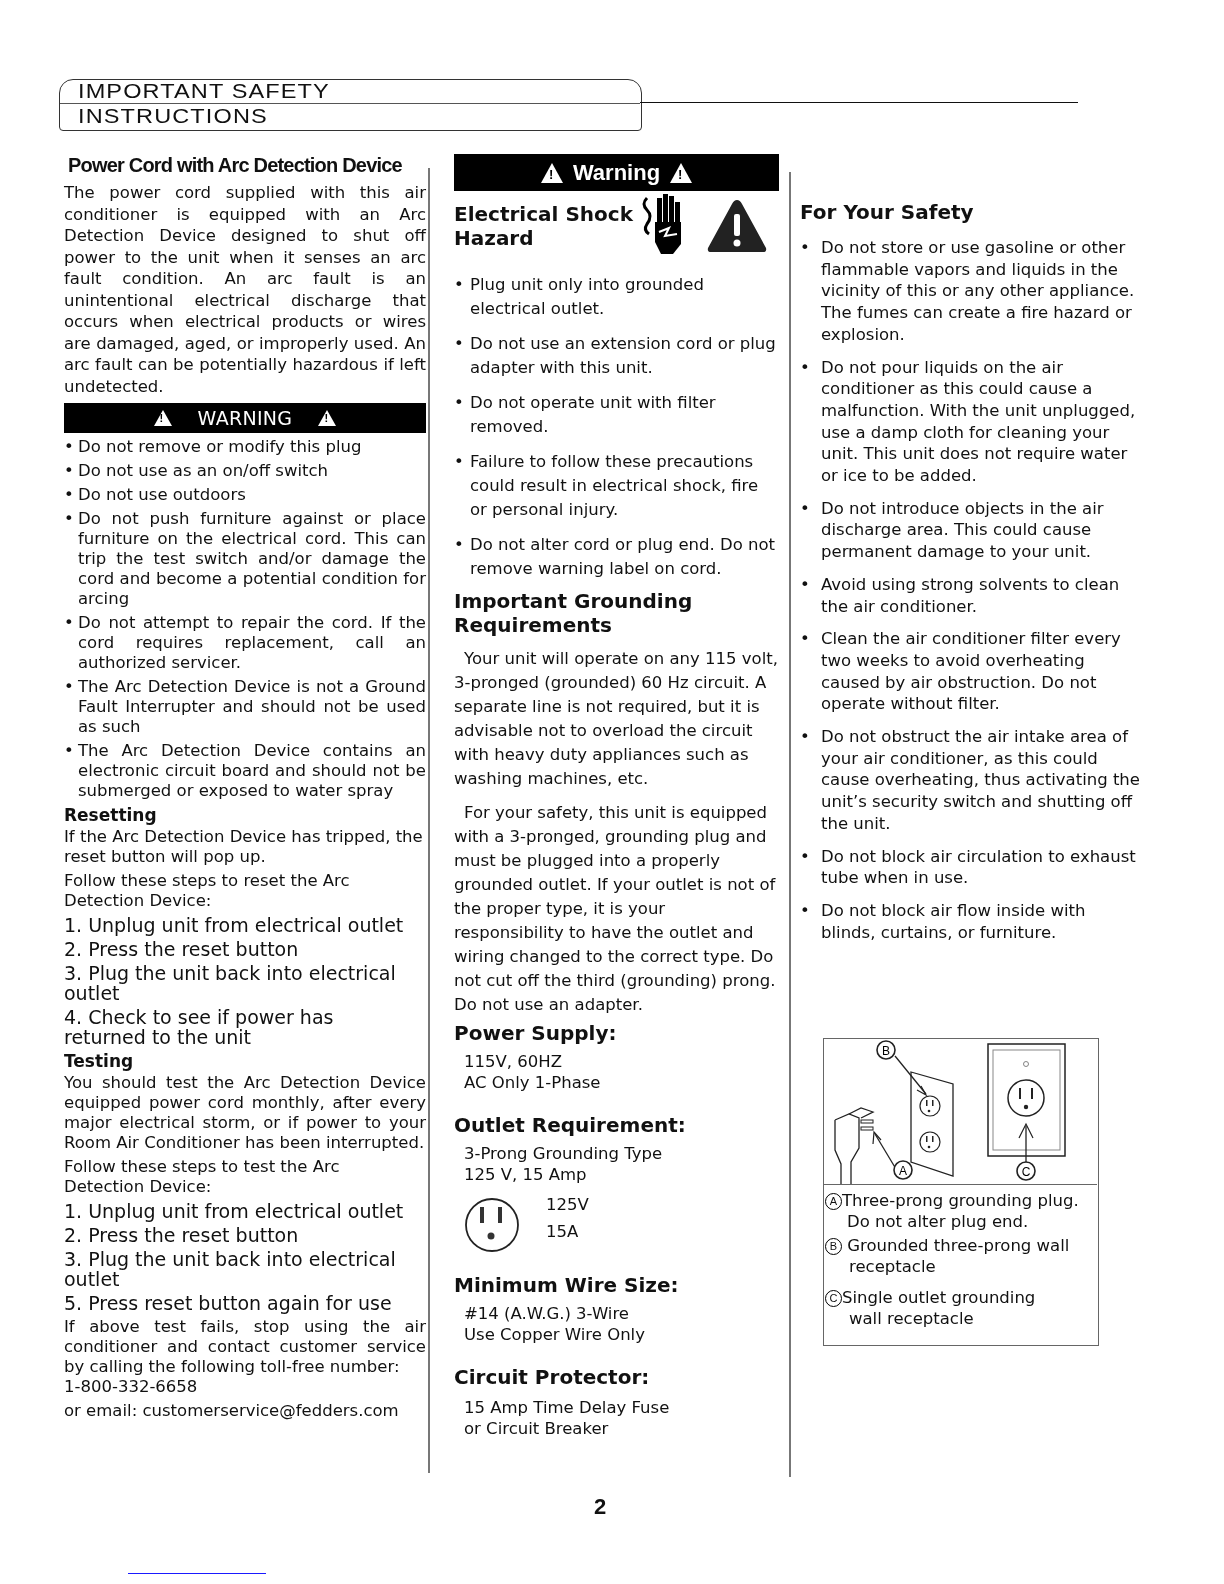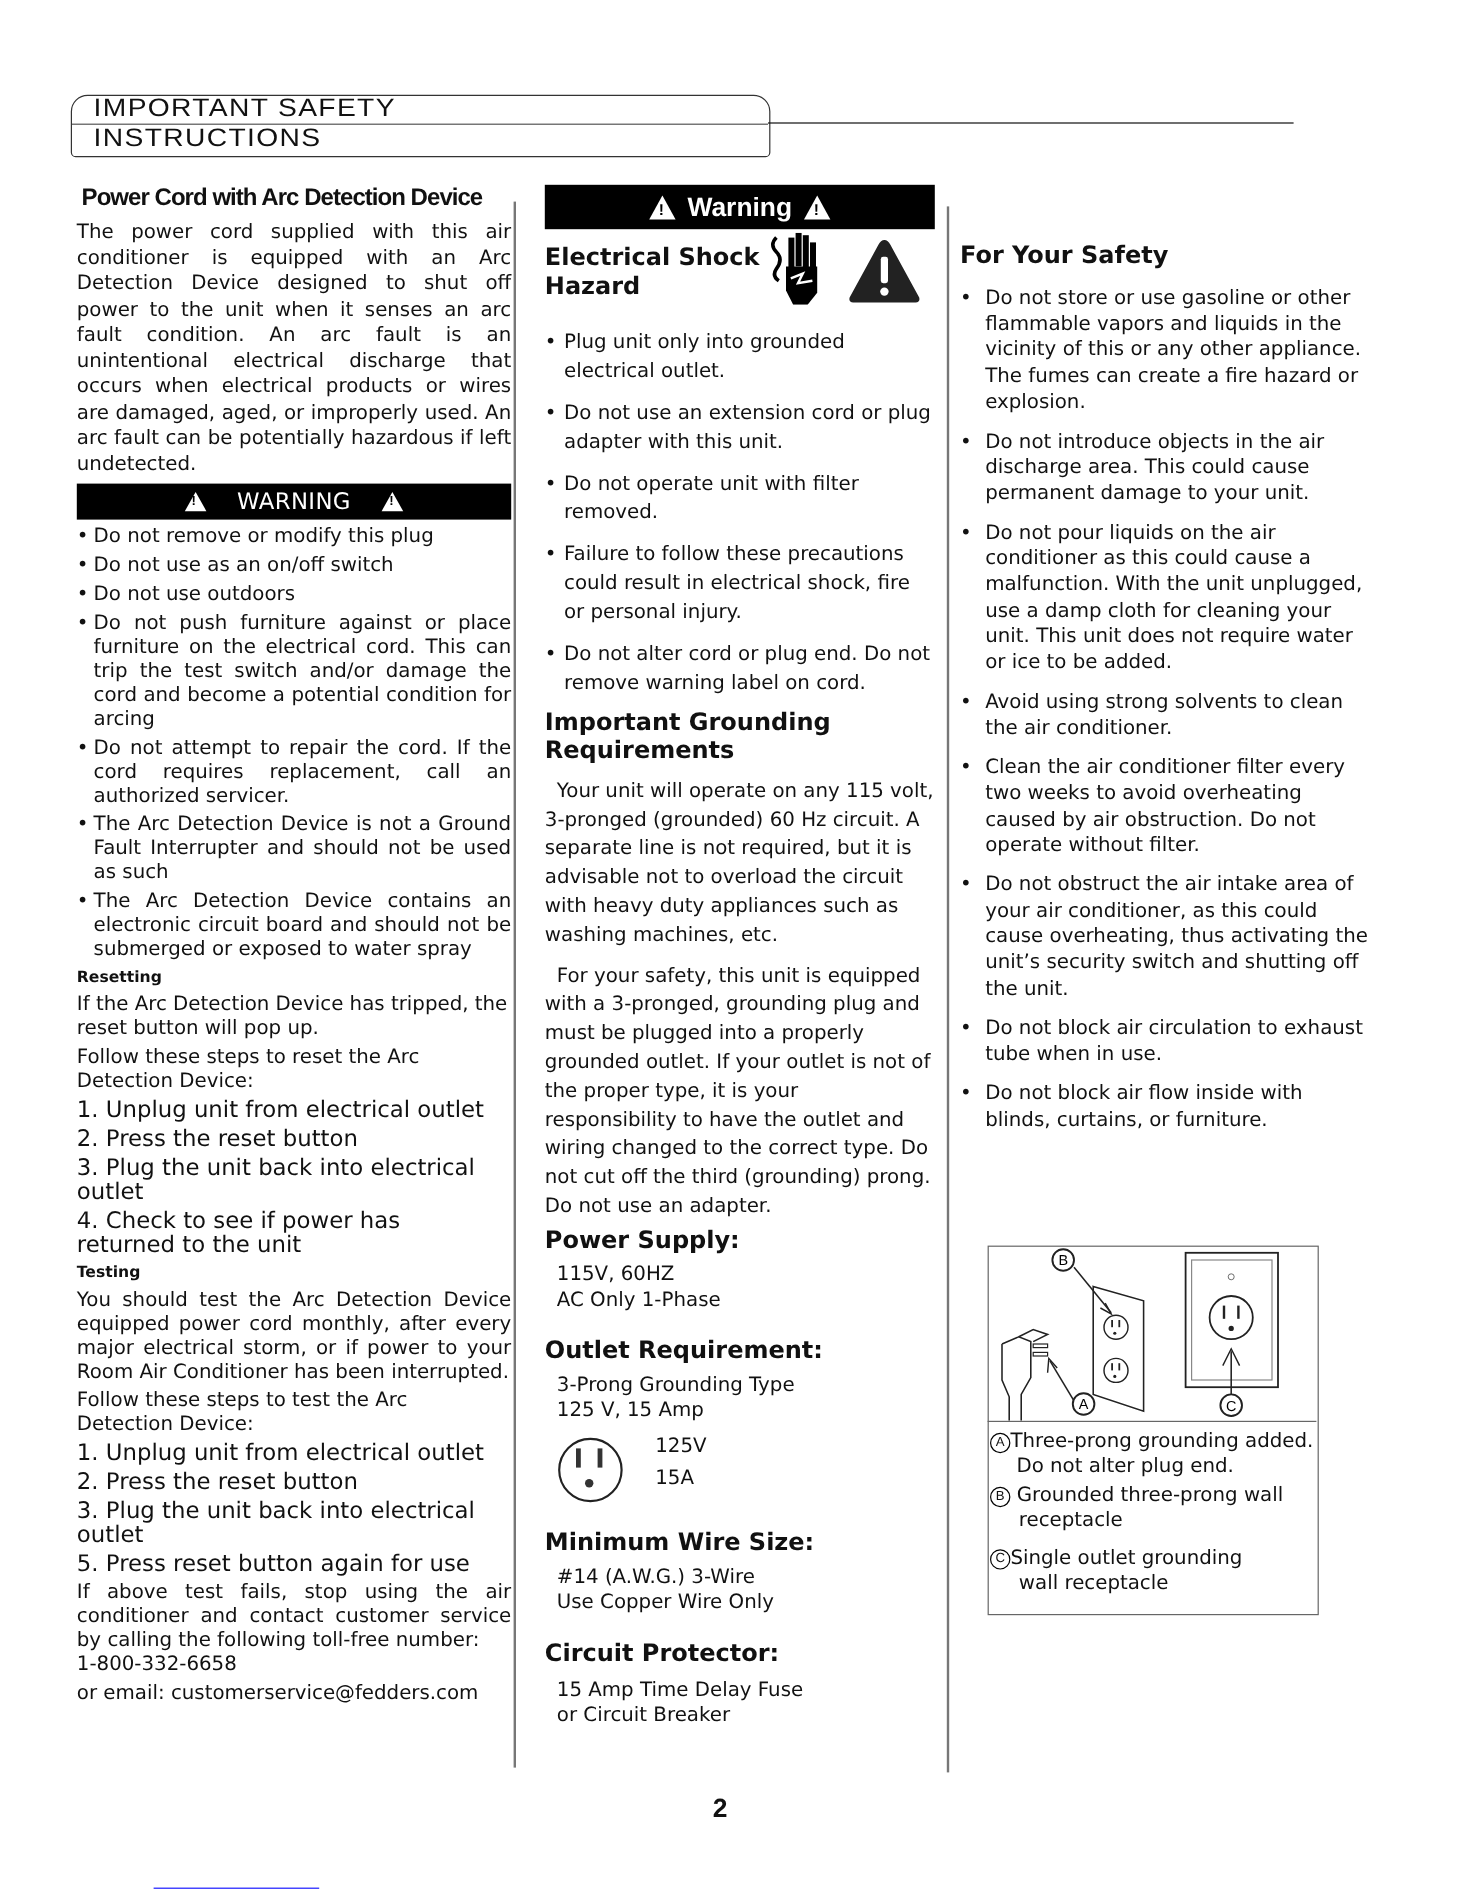--- a/index.html
+++ b/index.html
@@ -36,21 +36,21 @@
          border-right:9px solid transparent; border-bottom:16px solid #fff; position:relative; }
   .tri::after { content:"!"; position:absolute; left:-3px; top:2px; font-size:11px; color:#000;
          font-weight:700; font-family:"Liberation Sans", sans-serif; }
 
   ul.b1 { list-style:none; margin:0; padding:0; }
   ul.b1 li { position:relative; padding-left:14px; font-size:16.5px; line-height:20px;
              text-align:justify; margin-bottom:4px; }
   ul.b1 li::before { content:"•"; position:absolute; left:0; top:0; }
   .bold { font-weight:400; }
 
-  .sub { font-weight:700; font-size:13px; line-height:20px; margin:2px 0 2px 0; }
+  .sub { font-weight:700; font-size:17px; line-height:20px; margin:2px 0 2px 0; }
   .steps div { font-size:19px; line-height:20px; margin-bottom:4px; }
 
   
   .warn2 { background:#000; color:#fff; height:37px; display:flex; align-items:center;
            justify-content:center; gap:10px; font-family:"Liberation Sans", sans-serif;
            font-weight:700; font-size:22px; }
   .warn2 .tri { border-left-width:11px; border-right-width:11px; border-bottom-width:20px; }
   .warn2 .tri::after { left:-3px; top:4px; font-size:13px; }
   .h2 { font-weight:700; font-size:20px; line-height:24px; margin:0; }
   ul.b2 { list-style:none; margin:0; padding:0; }
@@ -202,22 +202,22 @@
   <div class="specs">
     <div>15 Amp Time Delay Fuse</div>
     <div>or Circuit Breaker</div>
   </div>
 </div>
 
 <div class="col c3">
   <div class="h2" style="margin-bottom:13px;">For Your Safety</div>
   <ul class="b3">
     <li>Do not store or use gasoline or other flammable vapors and liquids in the vicinity of this or any other appliance. The fumes can create a fire hazard or explosion.</li>
+    <li>Do not pour liquids on the air conditioner as this could cause a malfunction. With the unit unplugged, use a damp cloth for cleaning  your unit. This unit does not require water or ice to be added.</li>
     <li>Do not introduce objects in the air discharge area. This could cause permanent damage to your unit.</li>
-    <li>Do not pour liquids on the air conditioner as this could cause a malfunction. With the unit unplugged, use a damp cloth for cleaning  your unit. This unit does not require water or ice to be added.</li>
     <li>Avoid using strong solvents to clean the air conditioner.</li>
     <li>Clean the air conditioner filter every two weeks to avoid overheating caused by air obstruction. Do not operate without filter.</li>
     <li>Do not obstruct the air intake area of your air conditioner, as this could cause overheating, thus activating the unit’s security switch and shutting off the unit.</li>
     <li>Do not block air circulation to exhaust tube when in use.</li>
     <li>Do not block air flow inside with blinds, curtains, or furniture.</li>
   </ul>
 </div>
 
 <div class="abs fig"></div>
 <div class="abs fig-sep"></div>
@@ -262,21 +262,21 @@
     <text x="80" y="136.5" font-size="12" text-anchor="middle" font-family="Liberation Sans, sans-serif">A</text>
   </g>
   <g>
     <circle cx="203" cy="133" r="9" fill="#fff" stroke="#222" stroke-width="1.6"></circle>
     <text x="203" y="137.5" font-size="12" text-anchor="middle" font-family="Liberation Sans, sans-serif">C</text>
   </g>
 </svg>
 
 <div class="abs leg" style="left:825px; top:1190px; width:272px;">
   <div style="margin-bottom:3px;">
-    <span class="circ">A</span><span>Three-prong grounding added.</span>
+    <span class="circ">A</span><span>Three-prong grounding plug.</span>
     <div style="padding-left:22px;">Do not alter plug end.</div>
   </div>
   <div style="margin-bottom:10px;">
     <span class="circ">B</span> <span>Grounded three-prong wall</span>
     <div style="padding-left:24px;">receptacle</div>
   </div>
   <div>
     <span class="circ">C</span><span>Single outlet grounding</span>
     <div style="padding-left:24px;">wall receptacle</div>
   </div>

